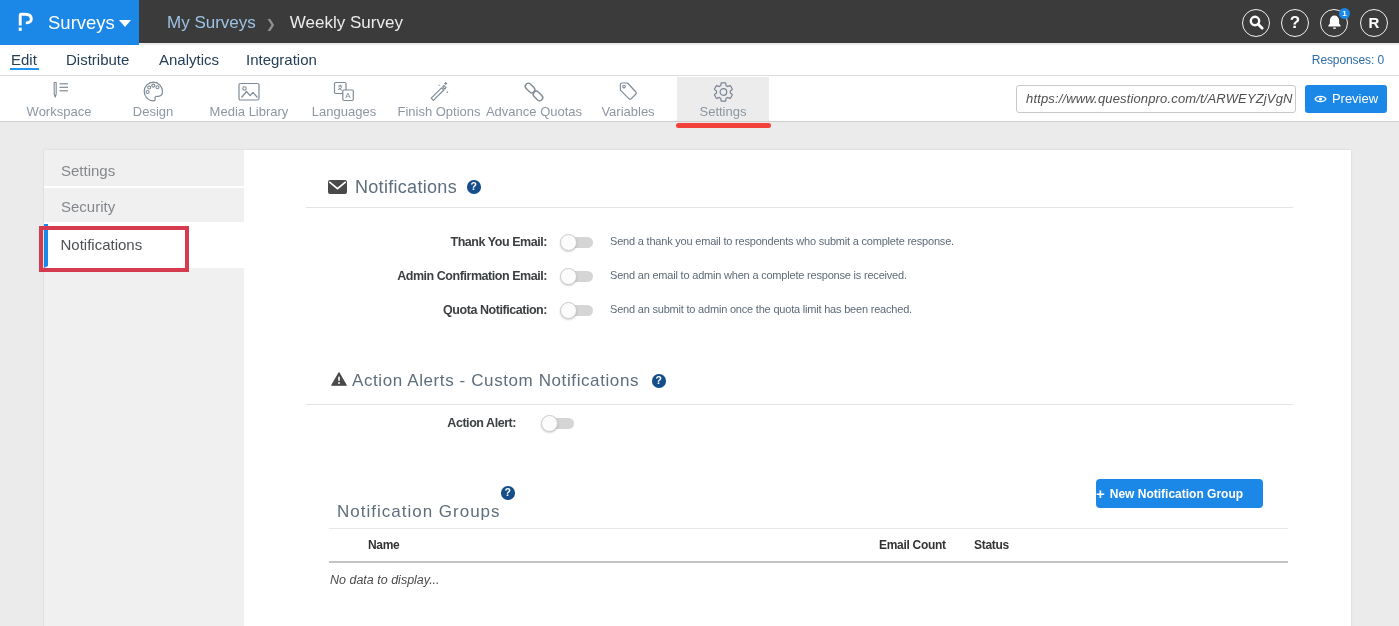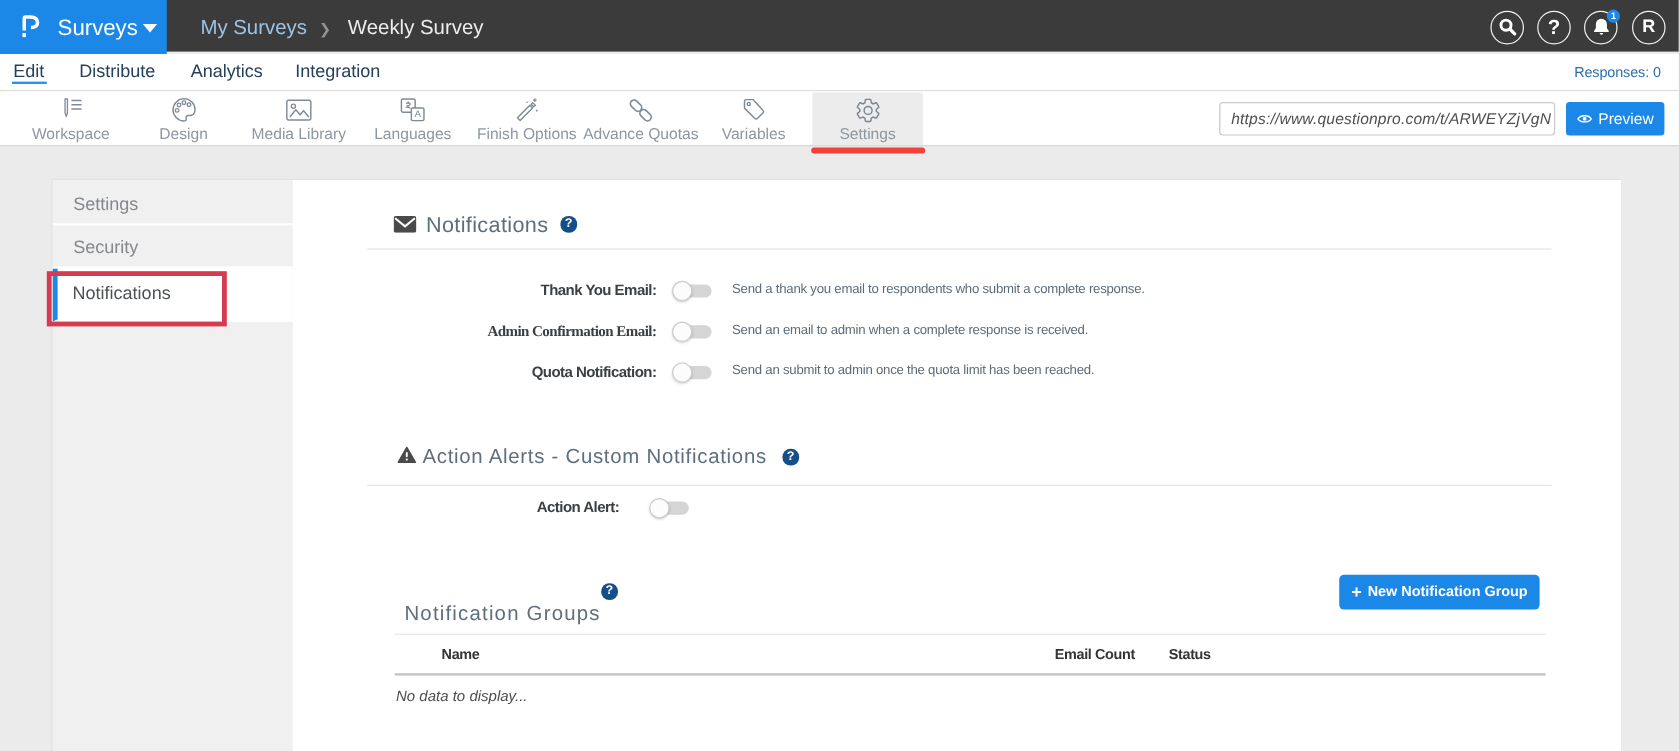--- a/index.html
+++ b/index.html
@@ -56,21 +56,21 @@
 .hico { position:absolute; }
 .h1 { position:absolute; font-size:18px; color:#5e6e7c; letter-spacing:0.3px; }
 .h2 { position:absolute; font-size:17px; color:#5e6e7c; letter-spacing:0.6px; }
 .qhelp { position:absolute; width:13.5px; height:13.5px; background:#164e8c; border-radius:50%; color:#fff; font-size:10.5px; font-weight:bold; text-align:center; line-height:13.5px; }
 .rule { position:absolute; left:262px; width:987px; height:1px; background:#e3e3e3; }
 .flabel { position:absolute; font-size:12.5px; font-weight:bold; color:#3c4043; text-align:right; letter-spacing:-0.45px; }
 .fdesc { position:absolute; font-size:11px; color:#5d6b78; letter-spacing:-0.2px; }
 .toggle { position:absolute; width:34px; height:18px; }
 .toggle .track { position:absolute; left:3px; top:3.5px; width:30px; height:11.5px; background:#d5d5d5; border-radius:6px; }
 .toggle .knob { position:absolute; left:0; top:0.5px; width:17px; height:17px; background:#fcfcfc; border:1px solid #ccc; border-radius:50%; box-shadow:0 1px 2px rgba(0,0,0,0.18); }
-#ngbtn { position:absolute; left:1052px; top:329px; width:167px; height:29px; background:#1b87e6; border-radius:4px; color:#fff; text-align:center; line-height:29px; font-size:12px; font-weight:bold;margin-left:20px; }
+#ngbtn { position:absolute; left:1052px; top:329px; width:167px; height:29px; background:#1b87e6; border-radius:4px; color:#fff; text-align:left; line-height:29px; font-size:12px; font-weight:bold; }
 #ngbtn .plus { font-size:15px; margin-right:5px; vertical-align:-1px; }
 .tline { position:absolute; height:1px; background:#e8e8e8; }
 .thead { position:absolute; font-size:12px; font-weight:bold; color:#333; letter-spacing:-0.3px; }
 #nodata { position:absolute; font-size:12.5px; font-style:italic; color:#4d4d4d; }
 </style>
 </head>
 <body>
 <div id="app">
 
   <div id="topbar">
@@ -213,21 +213,21 @@
     <div class="qhelp" style="left:423px; top:30px;">?</div>
     <div class="rule" style="top:57px;"></div>
 
     <div class="flabel" style="left:256px; top:85px; width:247px;">Thank You Email:</div>
     <div class="toggle" style="left:516px; top:83px;">
         <div class="track"></div>
         <div class="knob"></div>
       </div>
     <div class="fdesc" style="left:566px; top:85px;">Send a thank you email to respondents who submit a complete response.</div>
 
-    <div class="flabel" style="left:256px; top:119px; width:247px;font-family:Liberation Serif, serif;">Admin Confirmation Email:</div>
+    <div class="flabel" style="left:256px; top:119px; width:247px;">Admin Confirmation Email:</div>
     <div class="toggle" style="left:516px; top:117px;">
         <div class="track"></div>
         <div class="knob"></div>
       </div>
     <div class="fdesc" style="left:566px; top:119px;">Send an email to admin when a complete response is received.</div>
 
     <div class="flabel" style="left:256px; top:153px; width:247px;">Quota Notification:</div>
     <div class="toggle" style="left:516px; top:151px;">
         <div class="track"></div>
         <div class="knob"></div>

